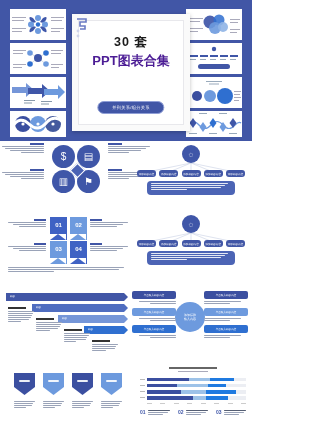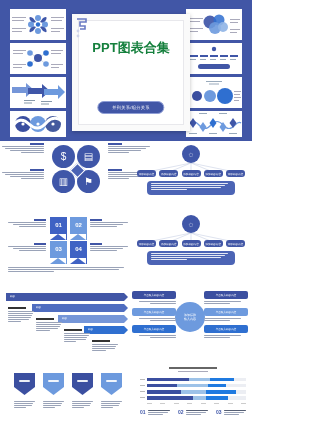--- a/index.html
+++ b/index.html
@@ -53,21 +53,21 @@
   }
   .t-30{
     font-size:12.5px;font-weight:bold;color:#1b1b1b;letter-spacing:1px;
     line-height:1;
   }
   .t-sub{
     font-size:10px;font-weight:bold;color:#3e62c8;margin-top:6px;
     letter-spacing:.5px;line-height:1;
   }
   .t-main{
-    font-size:13px;font-weight:bold;color:#15803d;margin-top:5px;
+    font-size:13px;font-weight:bold;color:#4c1d95;margin-top:5px;
     letter-spacing:0px;line-height:1;
   }
   .badge{
     position:absolute;left:50%;transform:translateX(-50%);
     top:87px;
     background:#4156a6;color:#ffffff;
     border:1.3px solid #8f9ed6;
     border-radius:8px;
     font-size:4.2px;letter-spacing:.3px;
     padding:3px 14px;white-space:nowrap;
@@ -406,20 +406,21 @@
     <div class="hero-card">
       <div class="hero-card-frame"></div>
       <div class="corner-deco">
         <svg width="14" height="20" viewBox="0 0 14 20">
           <path d="M2 1 h9 v3 h-6 v4 h5 v3 h-5" stroke="#6b7bc4" stroke-width="1.6" fill="none"></path>
           <circle cx="3" cy="13" r="1.4" fill="#cfd4ea"></circle>
           <circle cx="3" cy="18" r="1.4" fill="#cfd4ea"></circle>
         </svg>
       </div>
       <div class="hero-text">
+        <div class="t-30">30 套</div>
         <div class="t-main">PPT图表合集</div>
       </div>
       <div class="badge">并列关系/组分关系</div>
     </div>
 
   </div>
 </div>
 
 <div class="content">
 

